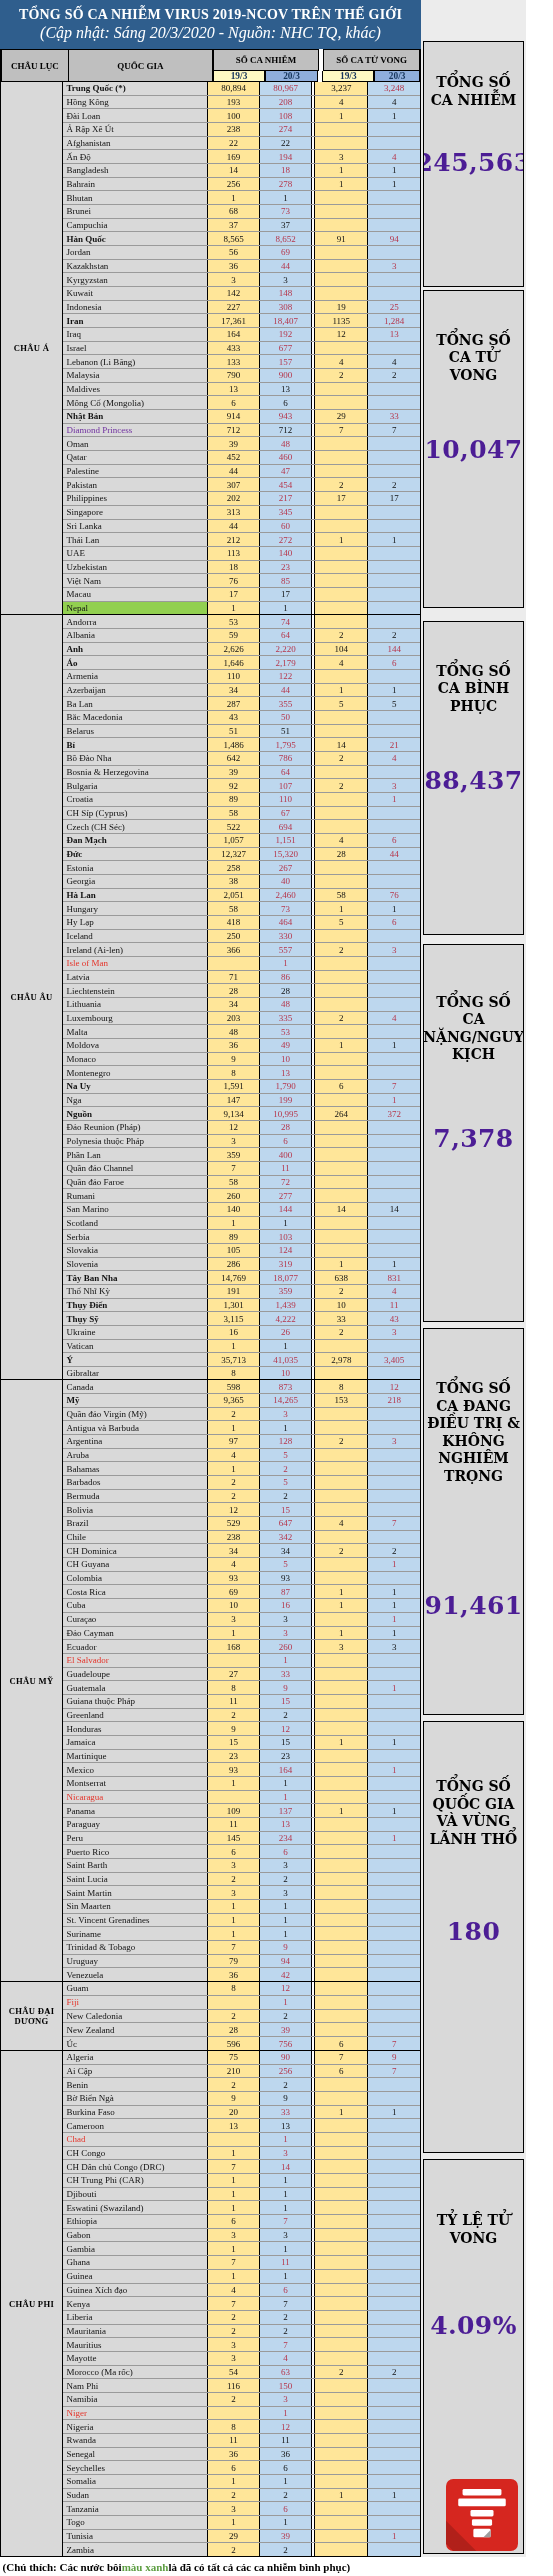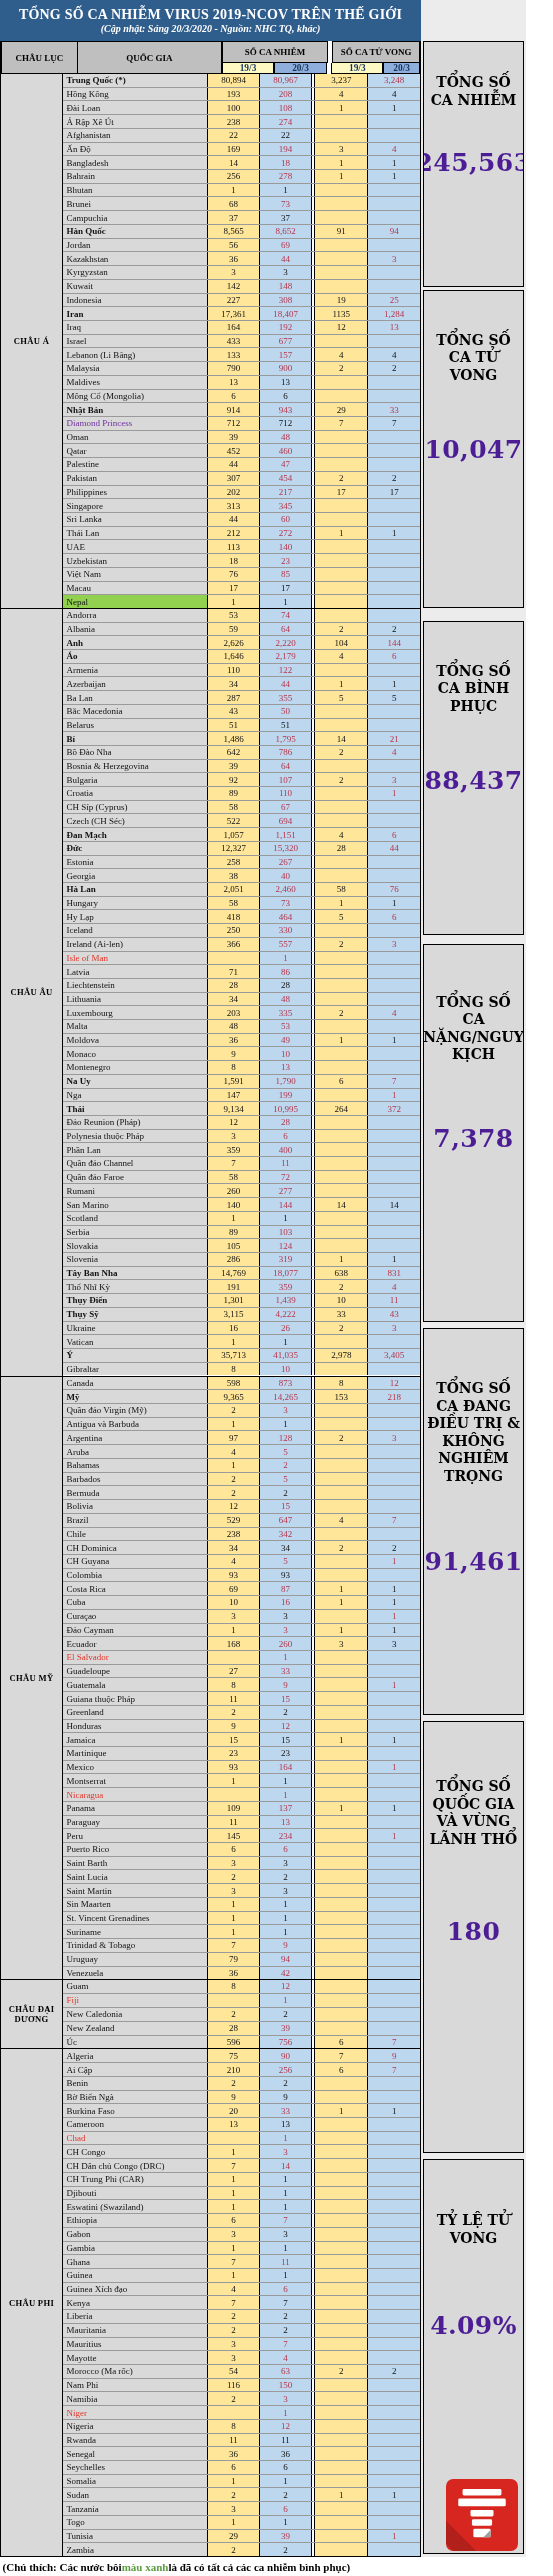--- a/index.html
+++ b/index.html
@@ -1,25 +1,25 @@
 <!DOCTYPE html>
 <html style="font-size:13.7px"><head>
 <meta charset="utf-8">
 <style>
   html,body{margin:0;padding:0;background:#ffffff;}
   .page{position:relative;width:554px;height:2576px;background:#ffffff;overflow:hidden;
         font-family:"Liberation Serif",serif;}
   
   .left{position:absolute;left:0;top:0;width:421px;height:2557px;display:flex;flex-direction:column;box-sizing:border-box;}
-  .titlebar{height:41px;background:#2F5E8D;color:#fff;text-align:center;display:flex;flex-direction:column;justify-content:center;}
+  .titlebar{height:49px;background:#2F5E8D;color:#fff;text-align:center;display:flex;flex-direction:column;justify-content:center;}
   .t1{font-size:14px;font-weight:bold;letter-spacing:0.2px;}
-  .t2{font-size:10px;font-weight:bold;font-style:italic;margin-top:0.9px;}
+  .t2{font-size:16px;font-weight:normal;font-style:italic;margin-top:0.9px;}
   .thead{display:flex;height:33px;border-left:1.7px solid #000;border-right:1.7px solid #000;background:#fff;box-sizing:border-box;}
   .hc{background:#BFBFBF;border:0.9px solid #000;font-weight:bold;font-size:9px;display:flex;align-items:center;justify-content:center;box-sizing:border-box;}
-  .hc-cont{width:77px;}
+  .hc-cont{width:68px;}
   .hc-country{width:144px;border-left:none;}
   .hgroups{flex:1;display:flex;flex-direction:column;}
   .hg-row{height:34px;display:flex;}
   .hd-row{height:15.5px;display:flex;}
   .hg{background:#BFBFBF;border:0.9px solid #000;font-weight:bold;font-size:9px;display:flex;align-items:center;justify-content:center;box-sizing:border-box;}
   .hg.cases{width:106px;}
   .hg.deaths{flex:1;}
   .hsp{width:4.3px;background:#fff;}
   .hd{border:0.9px solid #000;border-top:none;font-weight:bold;font-size:9.4px;color:#17365D;display:flex;align-items:center;justify-content:center;box-sizing:border-box;}
   .hd.o{background:#fef9c3;}
@@ -690,21 +690,21 @@
             </div>
             <div class="crow">
               <div class="c name">Nga</div>
               <div class="c v1">147</div>
               <div class="c v2 up">199</div>
               <div class="c spc"></div>
               <div class="c v3"></div>
               <div class="c v4 up">1</div>
             </div>
             <div class="crow">
-              <div class="c name bold">Thái</div>
+              <div class="c name bold">Nguồn</div>
               <div class="c v1">9,134</div>
               <div class="c v2 up">10,995</div>
               <div class="c spc"></div>
               <div class="c v3">264</div>
               <div class="c v4 up">372</div>
             </div>
             <div class="crow">
               <div class="c name">Đảo Reunion (Pháp)</div>
               <div class="c v1">12</div>
               <div class="c v2 up">28</div>
@@ -1574,21 +1574,21 @@
         <div class="svalue" style="margin-top: 51px;">10,047</div>
       </div>
       <div class="sbox" style="height: 314px; margin-bottom: 9px; align-items: center;">
         <div class="slabel" style="margin-top: 41px;">TỔNG SỐ CA BÌNH PHỤC</div>
         <div class="svalue" style="margin-top: 51px;">88,437</div>
       </div>
       <div class="sbox" style="height: 378px; margin-bottom: 6.9px;">
         <div class="slabel" style="margin-top: 49px;">TỔNG SỐ CA NẶNG/NGUY KỊCH</div>
         <div class="svalue" style="margin-top: 60px;">7,378</div>
       </div>
-      <div class="sbox" style="height: 387px; margin-bottom: 6px;">
+      <div class="sbox" style="height: 387px; margin-bottom: 6px; gap: 44px;">
         <div class="slabel" style="margin-top: 51px;">TỔNG SỐ CA ĐANG ĐIỀU TRỊ &amp; KHÔNG NGHIÊM TRỌNG</div>
         <div class="svalue" style="margin-top: 62px;">91,461</div>
       </div>
       <div class="sbox" style="height: 432px; margin-bottom: 6px;">
         <div class="slabel" style="margin-top: 56px;">TỔNG SỐ QUỐC GIA VÀ VÙNG LÃNH THỔ</div>
         <div class="svalue" style="margin-top: 69px;">180</div>
       </div>
       <div class="sbox" style="height: 395px; margin-bottom: 0px;">
         <div class="slabel" style="margin-top: 52px;">TỶ LỆ TỬ VONG</div>
         <div class="svalue" style="margin-top: 64px;">4.09%</div>

